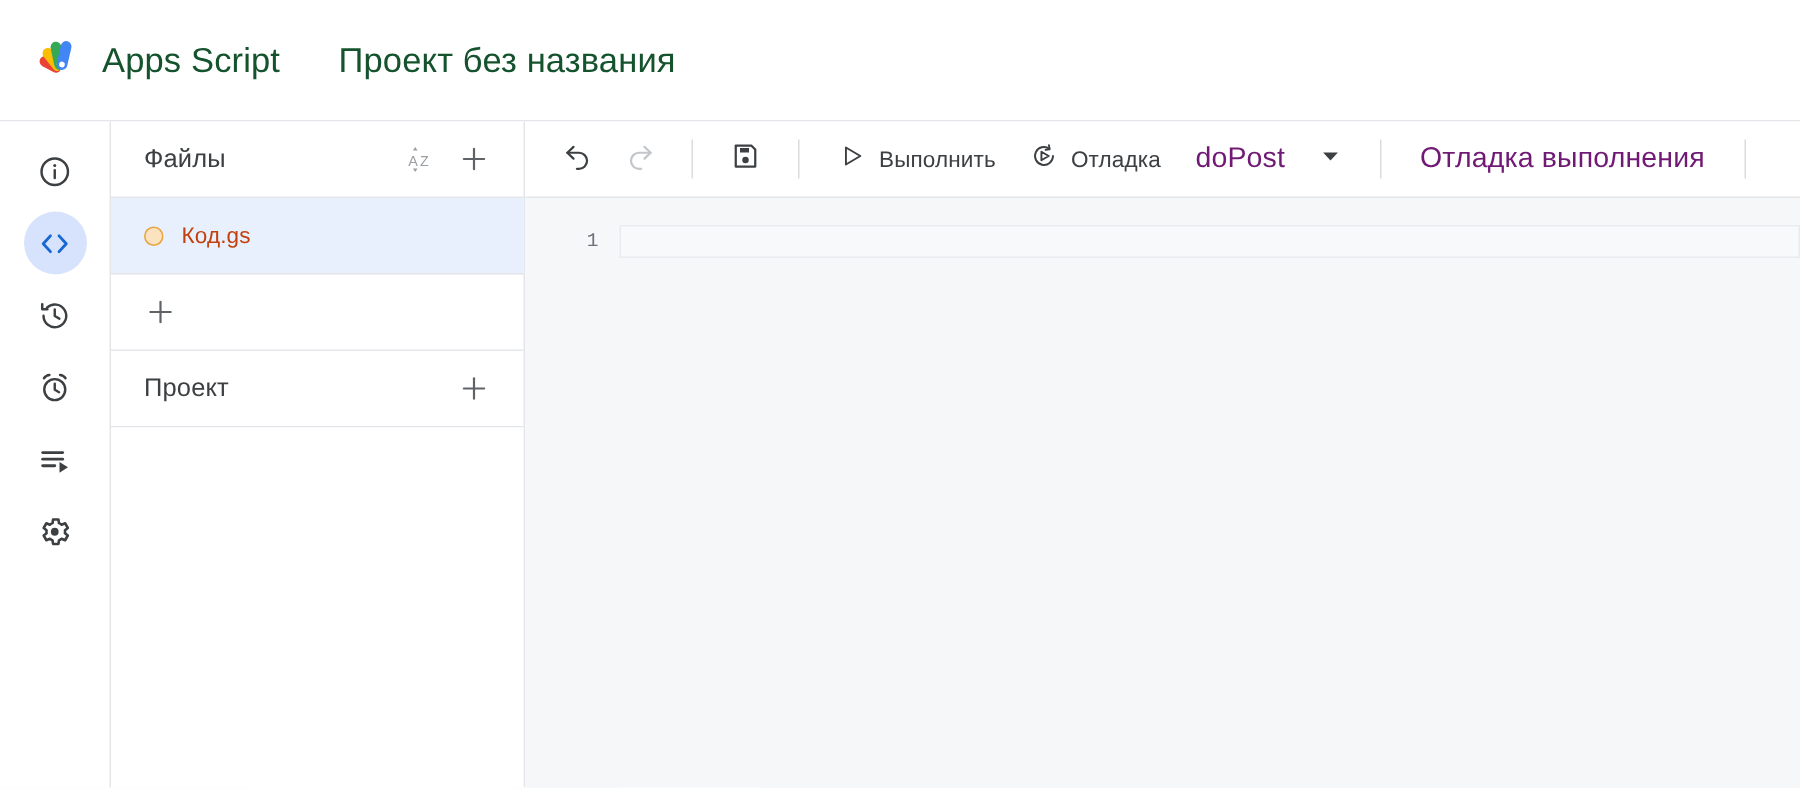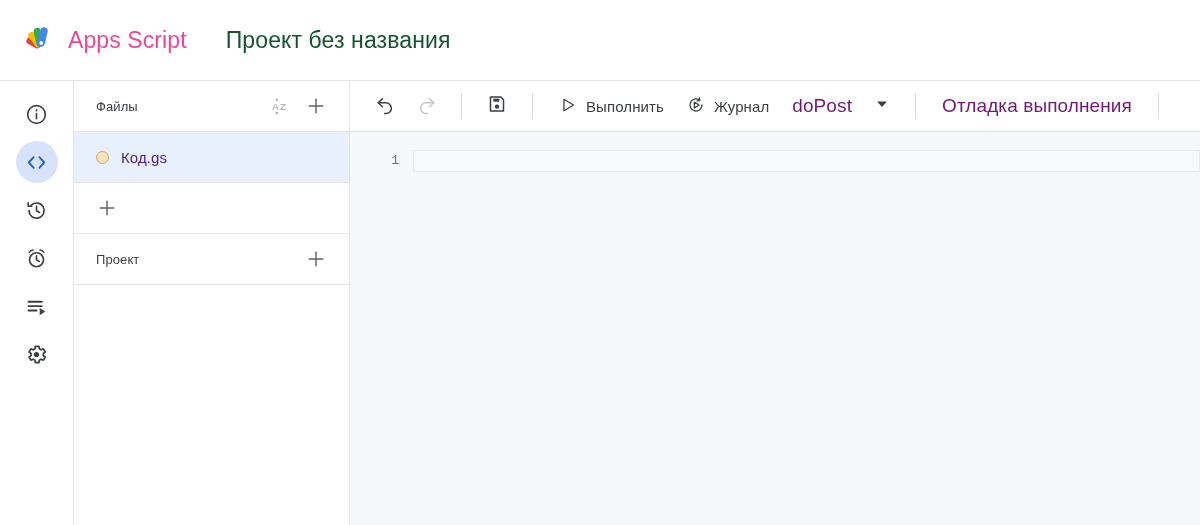--- a/index.html
+++ b/index.html
@@ -37,21 +37,21 @@
     gap: 11px;
   }
   .logo {
     width: 33px;
     height: 33px;
     position: relative;
     flex: none;
   }
   .brand-name {
     font-size: 23px;
-    color: #ec4899;
+    color: #14532d;
     letter-spacing: .1px;
     white-space: nowrap;
   }
   .project-title {
     margin-left: 39px;
     font-size: 23px;
     color: #14532d;
     letter-spacing: .1px;
     white-space: nowrap;
   }
@@ -103,21 +103,21 @@
   .panel-row {
     height: 51px;
     min-height: 51px;
     display: flex;
     align-items: center;
     padding: 0 22px 0 22px;
     border-bottom: 1px solid #e4e6e9;
     cursor: pointer;
   }
   .panel-row .label {
-    font-size: 13px;
+    font-size: 17px;
     color: #3c4043;
     flex: 1;
     letter-spacing: .1px;
   }
   .panel-row .actions {
     display: flex;
     align-items: center;
     gap: 14px;
   }
   .icon-btn {
@@ -143,21 +143,21 @@
     width: 13px;
     height: 13px;
     border-radius: 50%;
     border: 1.6px solid #e8a33d;
     background: #fbe3bf;
     margin-right: 12px;
     flex: none;
   }
   .file-name {
     font-size: 15px;
-    color: #4c1d95;
+    color: #c2410c;
     letter-spacing: .1px;
   }
   .files-filler { flex: 1; background: #ffffff; }
 
   
   .editor-area {
     flex: 1;
     display: flex;
     flex-direction: column;
     min-width: 0;
@@ -460,21 +460,21 @@
         </div>
 
         <div class="tb-btn">
           <span>
             <svg width="18" height="18" viewBox="0 0 24 24" fill="none" stroke="currentColor" stroke-width="1.7" stroke-linecap="round" stroke-linejoin="round">
               <path d="M20 12a8 8 0 1 1-3.3-6.5"></path>
               <polyline points="16.4,2.4 17,6.1 13.4,6.6"></polyline>
               <polygon points="9.7,8.2 16.2,12 9.7,15.8"></polygon>
             </svg>
           </span>
-          <span>Журнал</span>
+          <span>Отладка</span>
         </div>
 
         <div class="tb-text">doPost</div>
 
         <div class="tb-caret">
           <span>
             <svg width="16" height="16" viewBox="0 0 24 24">
               <polygon points="4.6,8.4 19.4,8.4 12,16.4" fill="currentColor"></polygon>
             </svg>
           </span>

